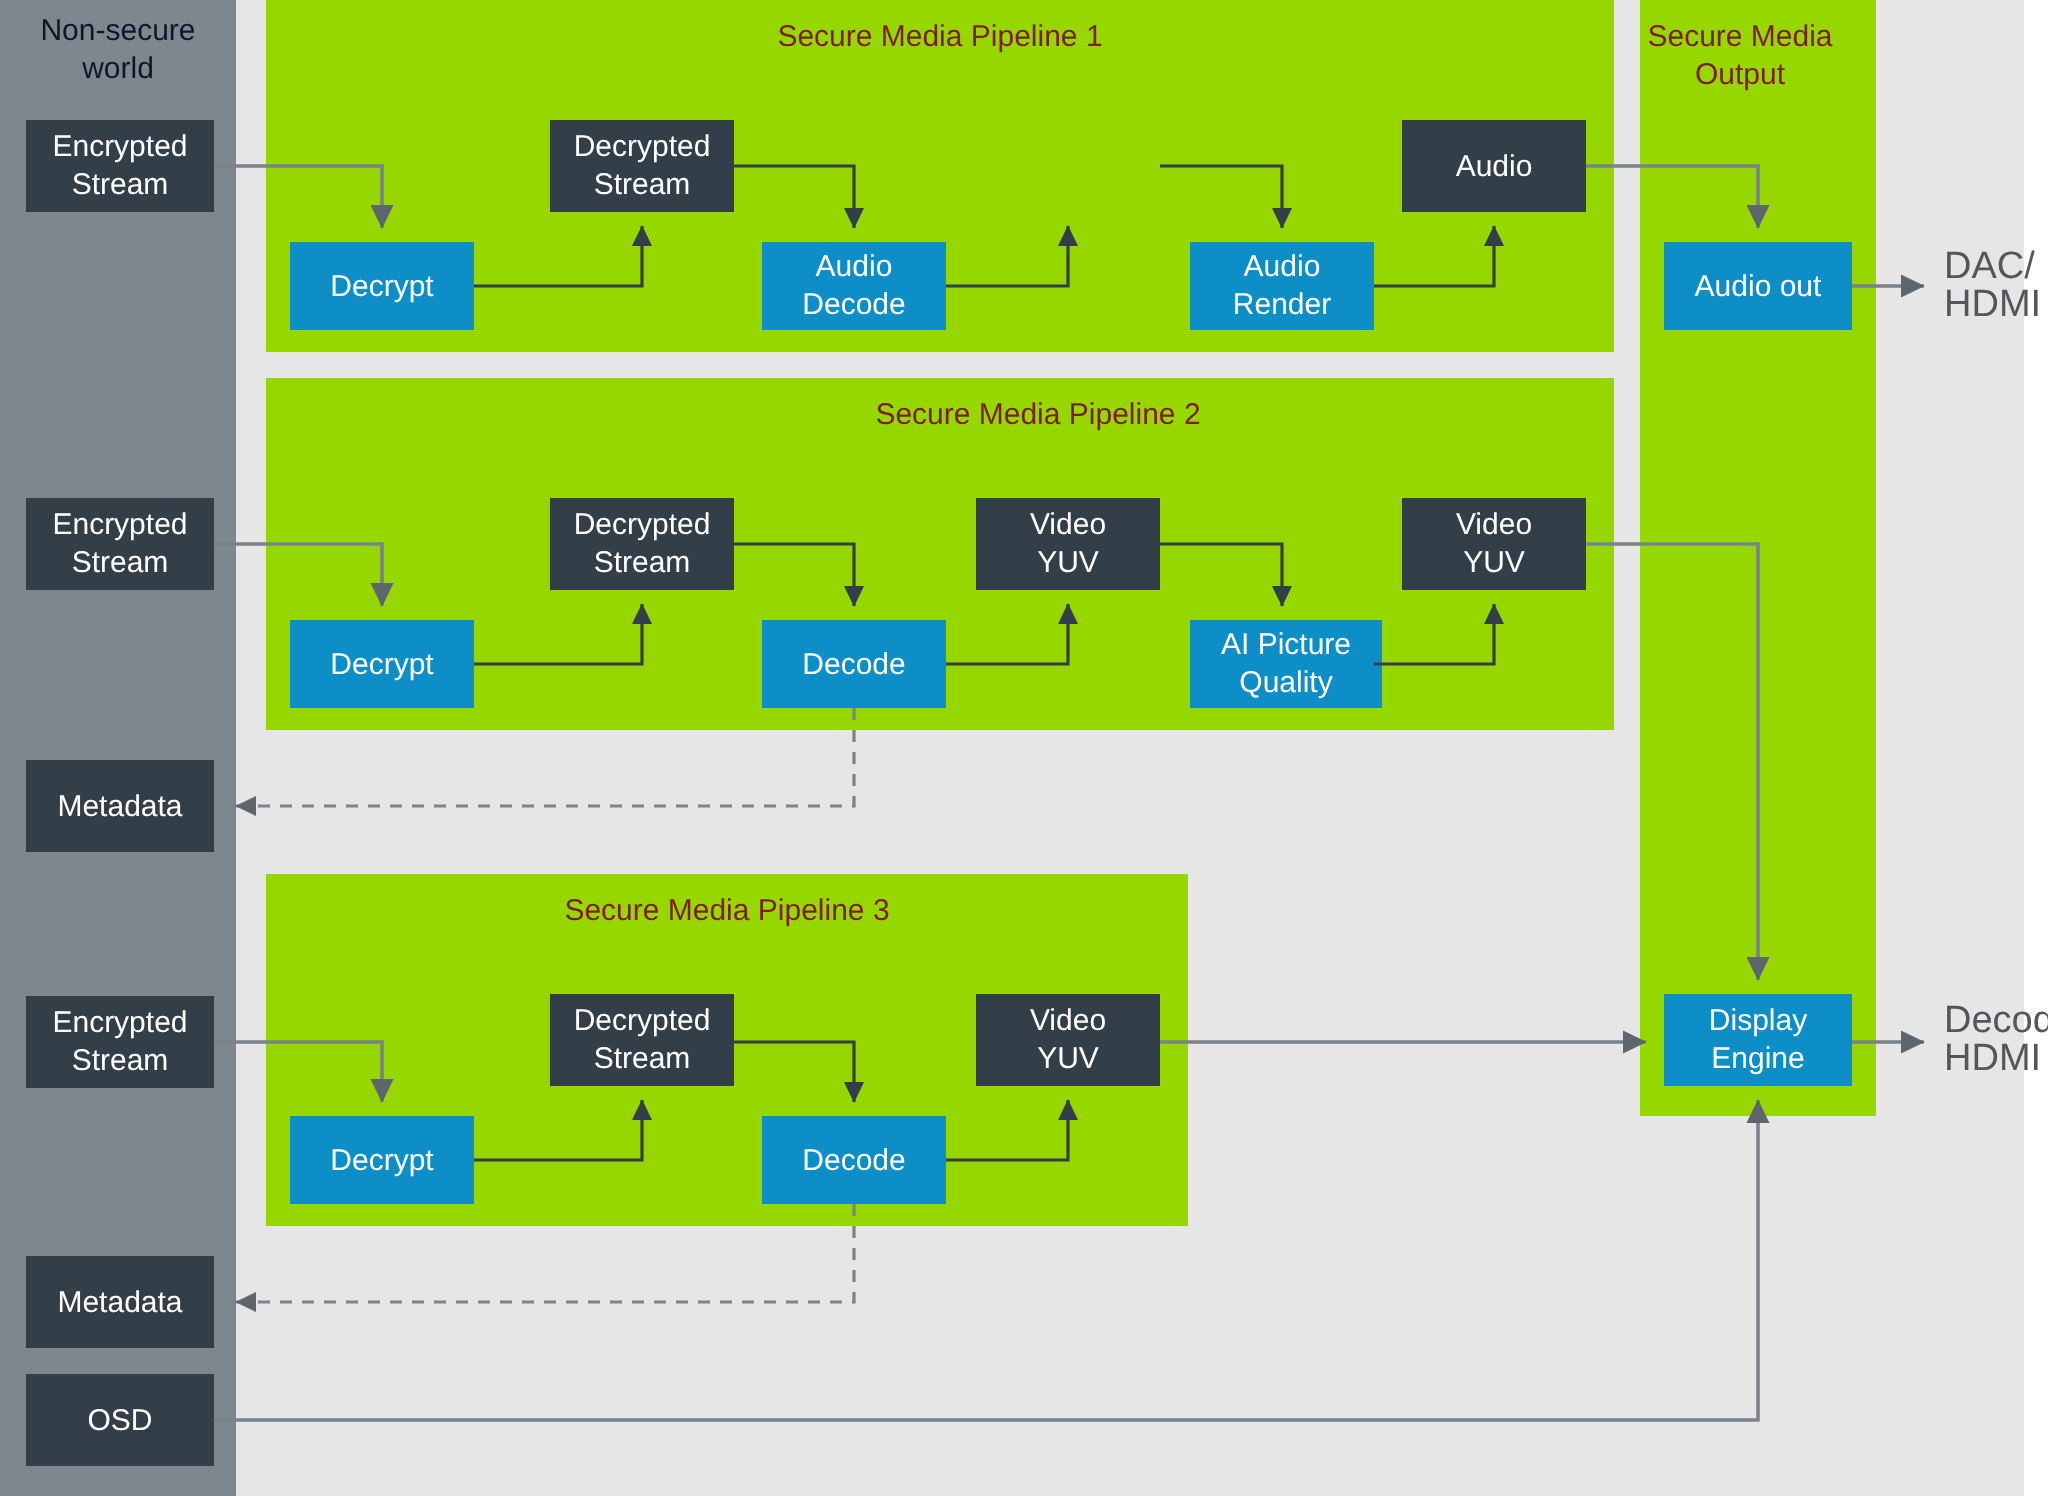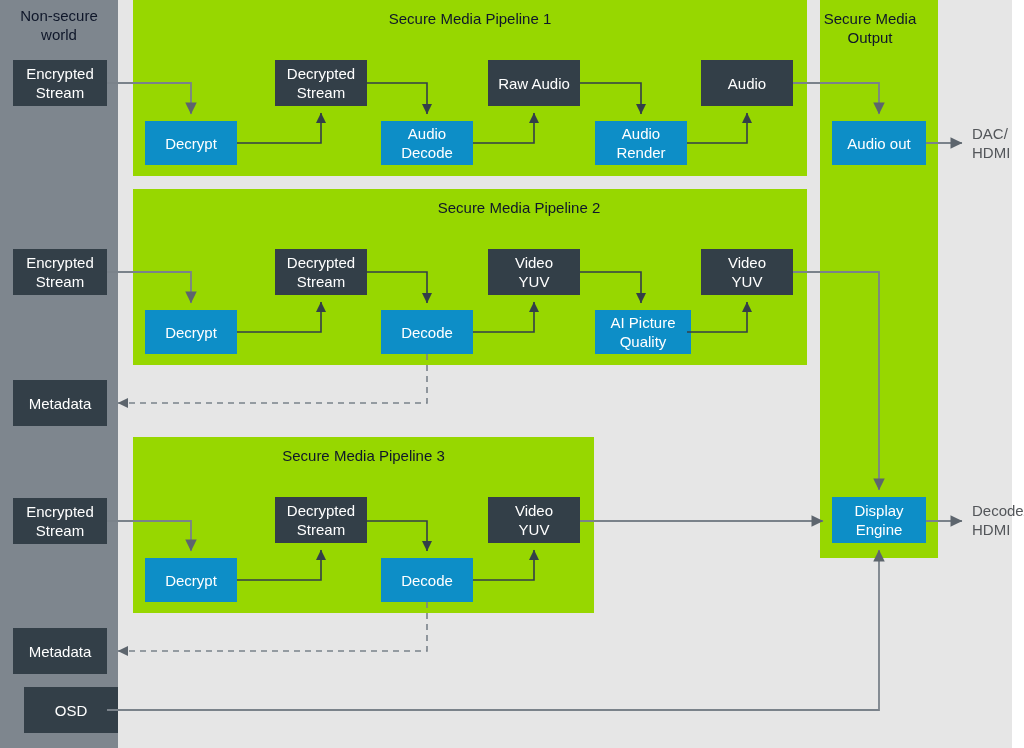--- a/index.html
+++ b/index.html
@@ -26,21 +26,21 @@
   .sidebar {
     position: absolute;
     background: #7e868e;
   }
   .green-panel {
     position: absolute;
     background: #97d700;
   }
   .panel-title {
     position: absolute;
-    color: #0f172a;
+    color: #7f1d1d;
     font-size: 15px;
     line-height: 19px;
     text-align: center;
     white-space: pre-line;
   }
   
   .node {
     position: absolute;
     display: flex;
     align-items: center;
@@ -52,21 +52,21 @@
     box-sizing: border-box;
     white-space: pre-line;
     padding: 2px 4px;
   }
   .node.dark  { background: #333f48; }
   .node.blue  { background: #0d8ec7; }
   
   .ext-label {
     position: absolute;
     color: #53565a;
-    font-size: 15px;
+    font-size: 19px;
     line-height: 19px;
     text-align: left;
     white-space: pre-line;
   }
   
   #wires {
     position: absolute;
     left: 0;
     top: 0;
     width: 1024px;
@@ -89,31 +89,30 @@
 world</div>
 
   <div class="node dark" style="left:13px; top:60px; width:94px; height:46px;">Encrypted
 Stream</div>
   <div class="node dark" style="left:13px; top:249px; width:94px; height:46px;">Encrypted
 Stream</div>
   <div class="node dark" style="left:13px; top:380px; width:94px; height:46px;">Metadata</div>
   <div class="node dark" style="left:13px; top:498px; width:94px; height:46px;">Encrypted
 Stream</div>
   <div class="node dark" style="left:13px; top:628px; width:94px; height:46px;">Metadata</div>
-  <div class="node dark" style="left:24px; top:687px; width:94px; height:46px;">OSD</div>
+  <div class="node dark" style="left:13px; top:687px; width:94px; height:46px;">OSD</div>
 
   <div class="green-panel" style="left:133px; top:0px; width:674px; height:176px;"></div>
   <div class="panel-title" style="left:133px; top:9px; width:674px;">Secure Media Pipeline 1</div>
 
   <div class="node blue" style="left:145px; top:121px; width:92px; height:44px;">Decrypt</div>
   <div class="node dark" style="left:275px; top:60px; width:92px; height:46px;">Decrypted
 Stream</div>
   <div class="node blue" style="left:381px; top:121px; width:92px; height:44px;">Audio
 Decode</div>
-  <div class="node dark" style="left:488px; top:60px; width:92px; height:46px;">Raw Audio</div>
   <div class="node blue" style="left:595px; top:121px; width:92px; height:44px;">Audio
 Render</div>
   <div class="node dark" style="left:701px; top:60px; width:92px; height:46px;">Audio</div>
 
   <div class="green-panel" style="left:133px; top:189px; width:674px; height:176px;"></div>
   <div class="panel-title" style="left:133px; top:198px; width:772px;">Secure Media Pipeline 2</div>
 
   <div class="node blue" style="left:145px; top:310px; width:92px; height:44px;">Decrypt</div>
   <div class="node dark" style="left:275px; top:249px; width:92px; height:46px;">Decrypted
 Stream</div>

